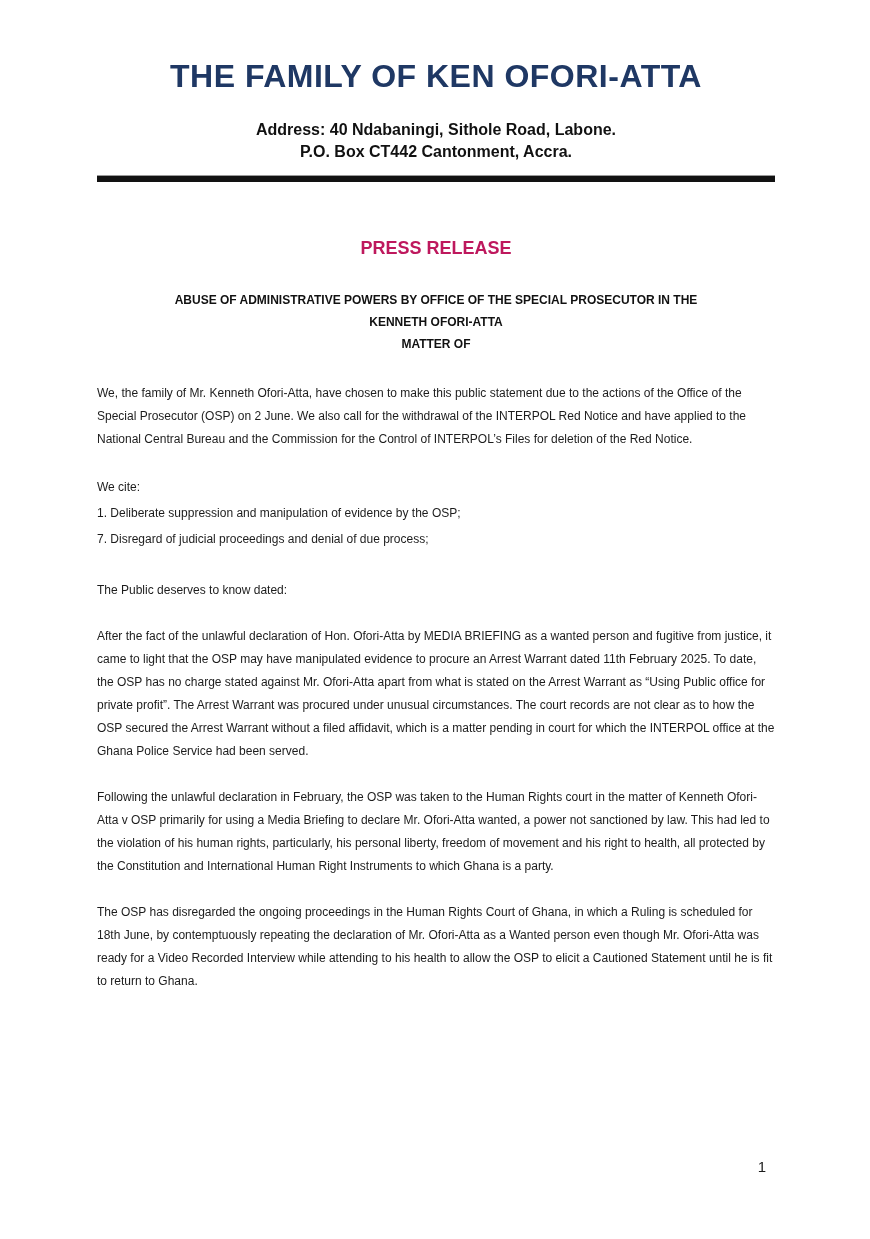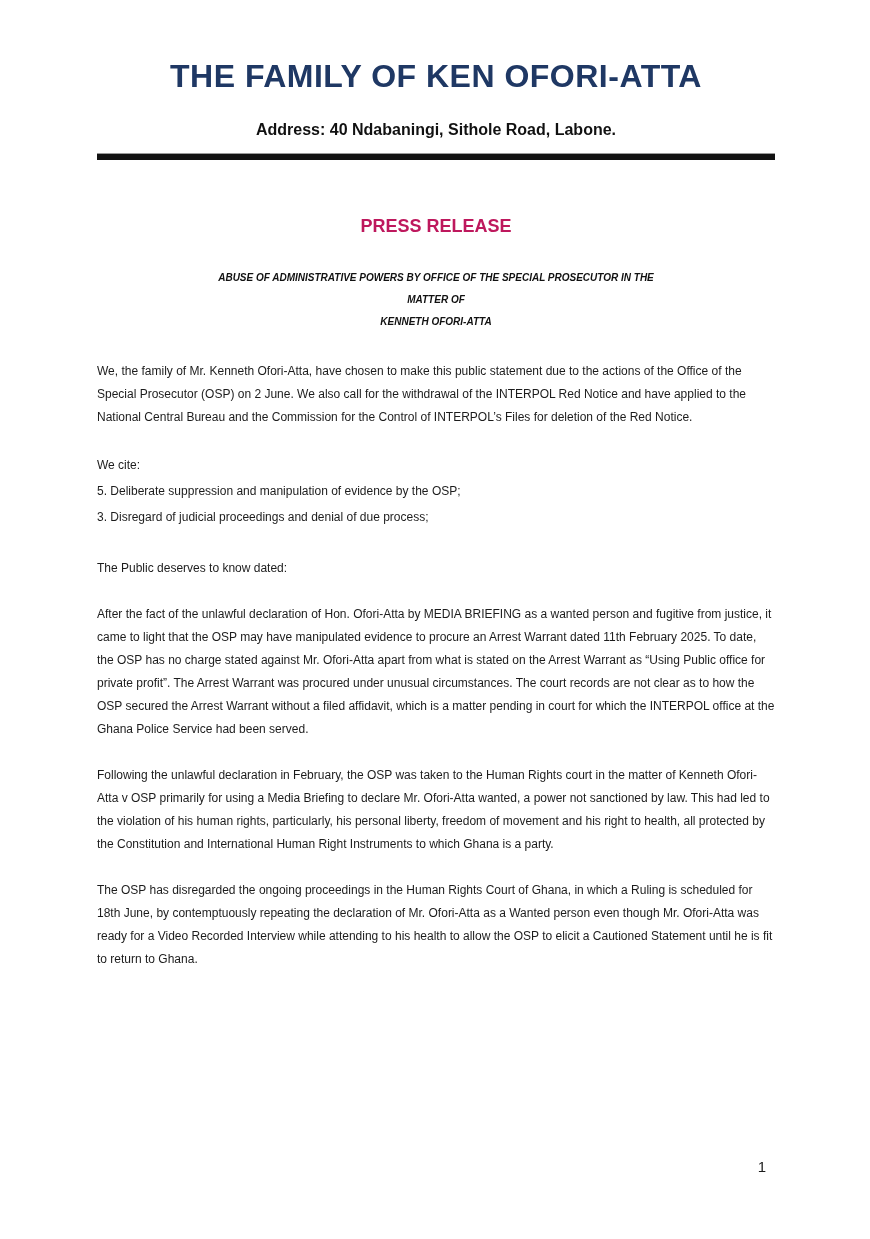--- a/index.html
+++ b/index.html
@@ -44,25 +44,24 @@
   .press-release-title {
     margin-top: 56px;
     text-align: center;
     font-size: 18px;
     font-weight: bold;
     color: #be185d;
   }
   .subject-heading {
     margin-top: 30px;
     text-align: center;
-    font-size: 10px;
+    font-size: 12px;
     font-weight: bold;
     line-height: 22px;
     color: #111111;
-    font-style: italic;
   }
   .body-copy {
     margin-top: 27px;
     font-size: 12px;
     line-height: 23px;
   }
   .para {
     margin: 0 0 23px 0;
   }
   .cite-block {
@@ -81,40 +80,41 @@
 </style>
 </head>
 <body>
 
 <div class="page">
 
   <div class="letterhead">
     <div class="letterhead-title">THE FAMILY OF KEN OFORI-ATTA</div>
     <div class="letterhead-address">
       <div>Address: 40 Ndabaningi, Sithole Road, Labone.</div>
+      <div>P.O. Box CT442 Cantonment, Accra.</div>
     </div>
     <div class="letterhead-rule"></div>
   </div>
 
   <div class="press-release-title">PRESS RELEASE</div>
 
   <div class="subject-heading">
     <div>ABUSE OF ADMINISTRATIVE POWERS BY OFFICE OF THE SPECIAL PROSECUTOR IN THE</div>
+    <div>KENNETH OFORI-ATTA</div>
     <div>MATTER OF</div>
-    <div>KENNETH OFORI-ATTA</div>
   </div>
 
   <div class="body-copy">
 
     <p class="para">We, the family of Mr. Kenneth Ofori-Atta, have chosen to make this public statement due to the actions of the Office of the Special Prosecutor (OSP) on 2 June. We also call for the withdrawal of the INTERPOL Red Notice and have applied to the National Central Bureau and the Commission for the Control of INTERPOL’s Files for deletion of the Red Notice.</p>
 
     <div class="cite-block">
       <div class="cite-line">We cite:</div>
-      <div class="cite-line">5. Deliberate suppression and manipulation of evidence by the OSP;</div>
-      <div class="cite-line">3. Disregard of judicial proceedings and denial of due process;</div>
+      <div class="cite-line">1. Deliberate suppression and manipulation of evidence by the OSP;</div>
+      <div class="cite-line">7. Disregard of judicial proceedings and denial of due process;</div>
     </div>
 
     <p class="para">The Public deserves to know dated:</p>
 
     <p class="para">After the fact of the unlawful declaration of Hon. Ofori-Atta by MEDIA BRIEFING as a wanted person and fugitive from justice, it came to light that the OSP may have manipulated evidence to procure an Arrest Warrant dated 11th February 2025. To date, the OSP has no charge stated against Mr. Ofori-Atta apart from what is stated on the Arrest Warrant as “Using Public office for private profit”. The Arrest Warrant was procured under unusual circumstances. The court records are not clear as to how the OSP secured the Arrest Warrant without a filed affidavit, which is a matter pending in court for which the INTERPOL office at the Ghana Police Service had been served.</p>
 
     <p class="para">Following the unlawful declaration in February, the OSP was taken to the Human Rights court in the matter of Kenneth Ofori- Atta v OSP primarily for using a Media Briefing to declare Mr. Ofori-Atta wanted, a power not sanctioned by law. This had led to the violation of his human rights, particularly, his personal liberty, freedom of movement and his right to health, all protected by the Constitution and International Human Right Instruments to which Ghana is a party.</p>
 
     <p class="para">The OSP has disregarded the ongoing proceedings in the Human Rights Court of Ghana,  in which a Ruling is scheduled for 18th June, by contemptuously repeating the declaration of Mr. Ofori-Atta as a Wanted person even though Mr. Ofori-Atta was ready for a Video Recorded Interview while attending to his health to allow the OSP to elicit a Cautioned Statement until he is fit to return to Ghana.</p>
 

